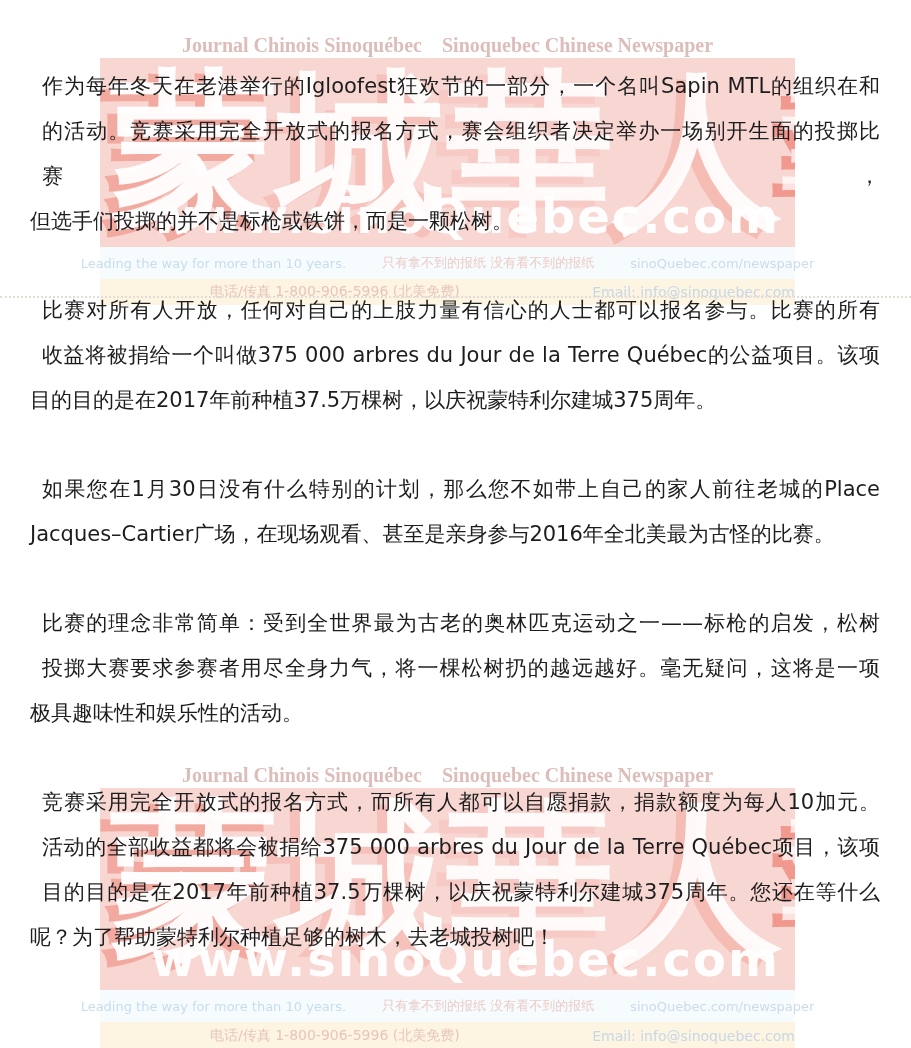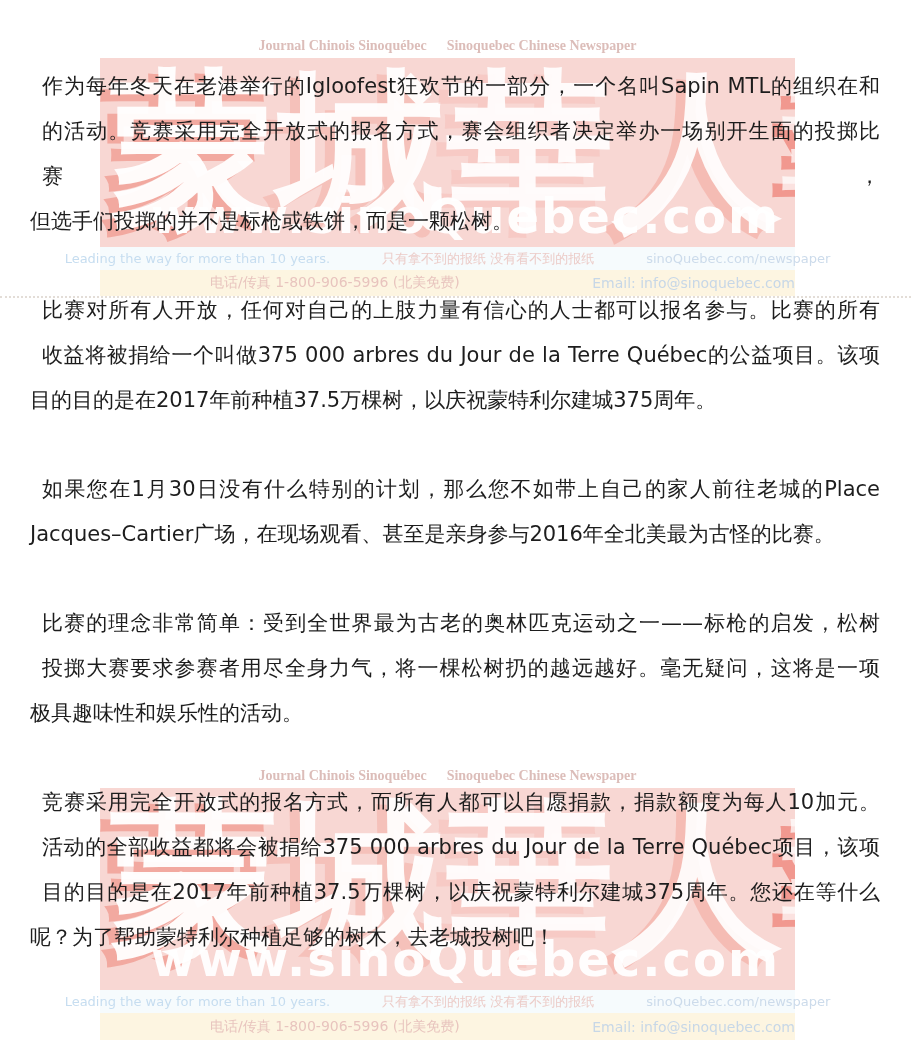--- a/index.html
+++ b/index.html
@@ -9,21 +9,21 @@
     font-family:"DejaVu Sans", sans-serif;
   }
 
   
   .wm { position:absolute; left:100px; width:695px; z-index:0; }
   .wm-top { top:33px; }
   .wm-bottom { top:763px; }
 
   .wm-journal {
     height:25px; display:flex; justify-content:center; align-items:center; gap:20px;
-    font-family:"Liberation Serif", serif; font-weight:bold; font-size:14px;
+    font-family:"Liberation Serif", serif; font-weight:bold; font-size:20px;
     background:#ffffff; white-space:nowrap;
   }
 
   .wm-band { position:relative; overflow:hidden; }
   .wm-top .wm-band { height:189px; }
   .wm-bottom .wm-band { height:202px; }
 
   .wm-chars {
     position:absolute; left:10px; right:10px; top:-4px;
     display:flex; justify-content:space-between;
@@ -31,21 +31,21 @@
     font-size:168px; line-height:190px; white-space:nowrap;
   }
   .wm-chars span { text-shadow:-10px 7px 0 var(--sh, rgba(244,170,160,0.6)); }
 
   .wm-url {
     position:absolute; left:0; right:15px; bottom:3px; text-align:right;
     font-weight:bold; font-size:48px; letter-spacing:2px; white-space:nowrap;
   }
 
   .wm-strip1 {
-    height:23px; display:flex; justify-content:center; align-items:center; gap:52px;
+    height:32px; display:flex; justify-content:center; align-items:center; gap:36px;
     font-size:13px; white-space:nowrap;text-align:center;
   }
   .wm-strip2 {
     height:26px; display:flex; justify-content:space-between; align-items:center; gap:14px;
     font-size:14px; padding-left:110px; box-sizing:border-box; white-space:nowrap;
   }
   .wm-bottom .wm-strip2 { height:27px; }
 
   .dotline {
     position:absolute; left:0; top:296px; width:911px; height:0;

